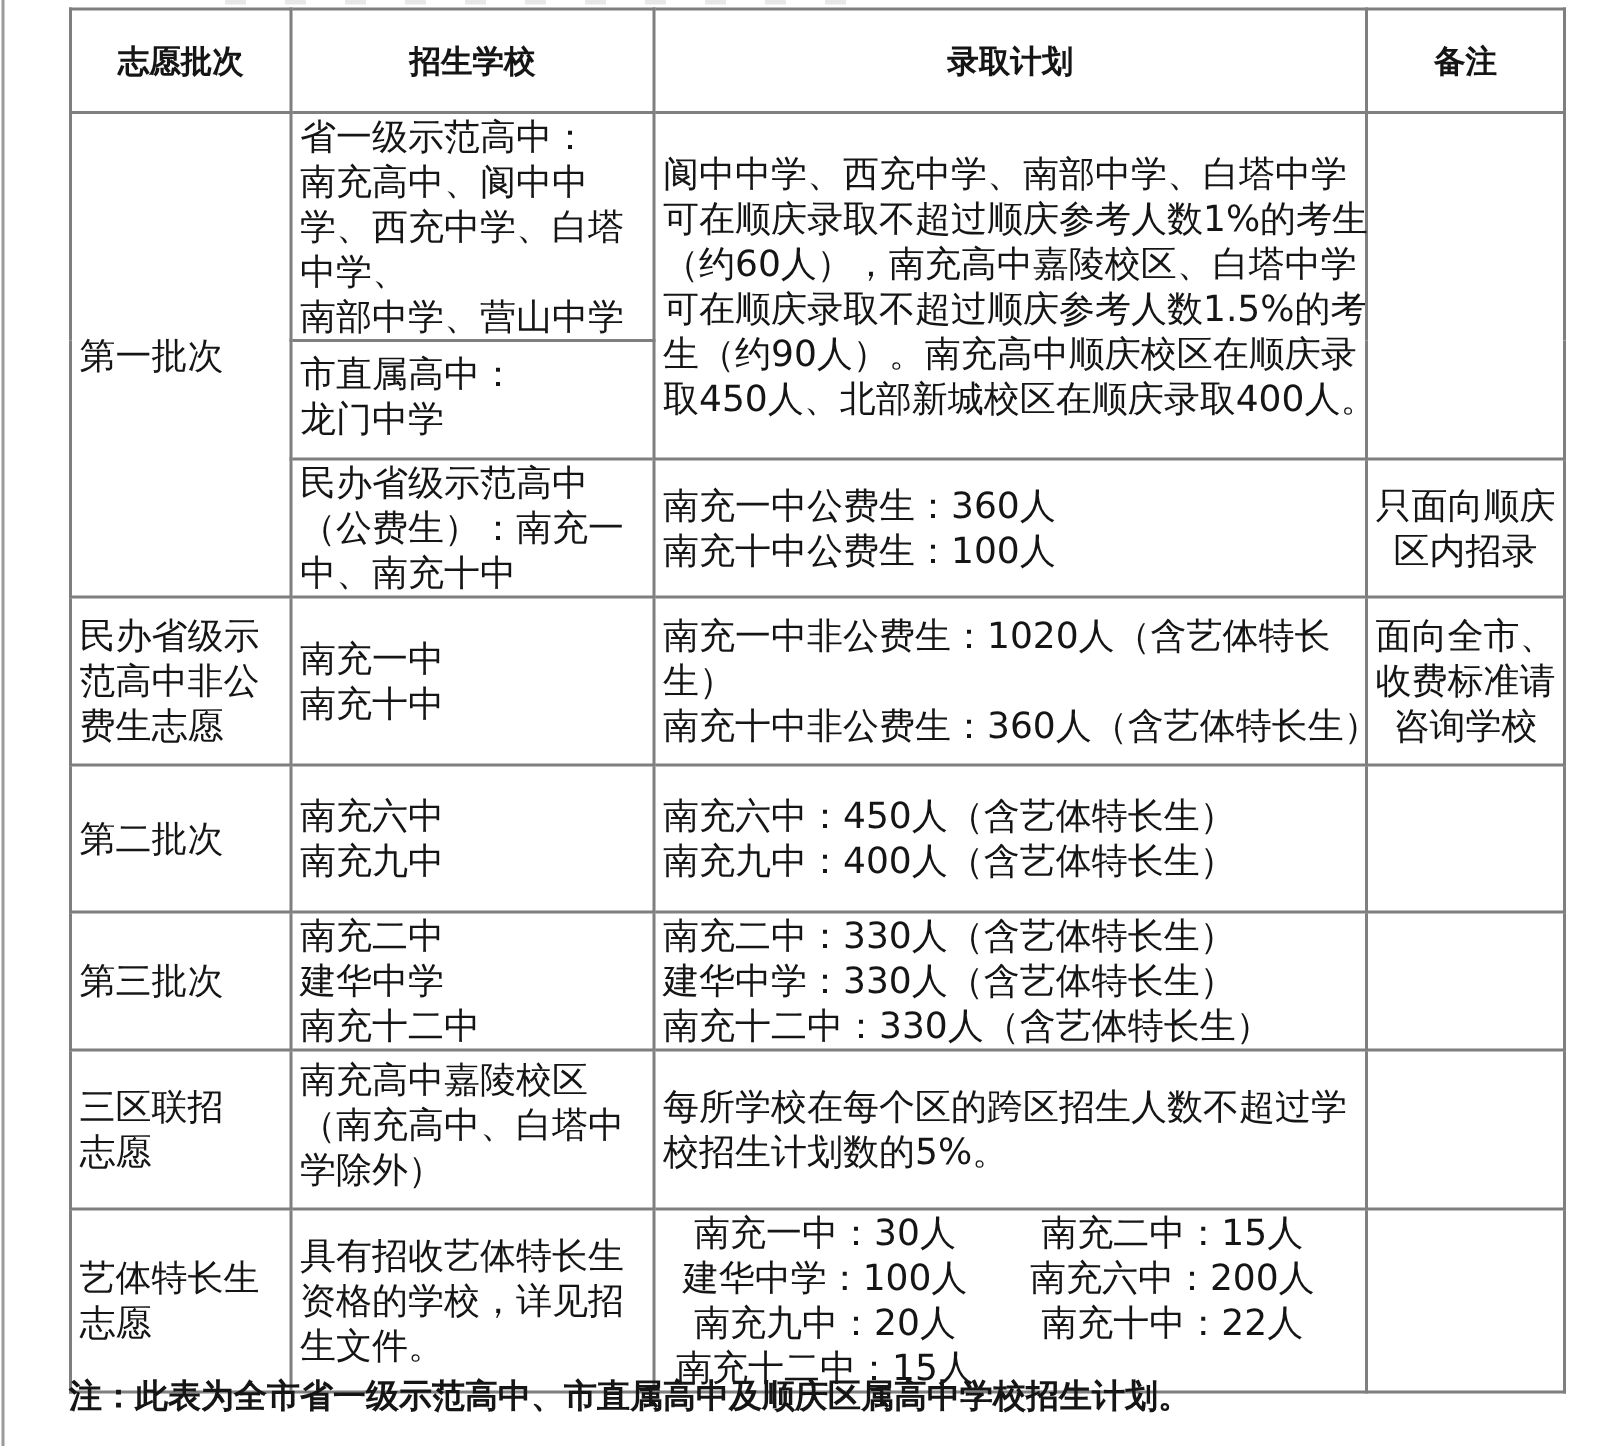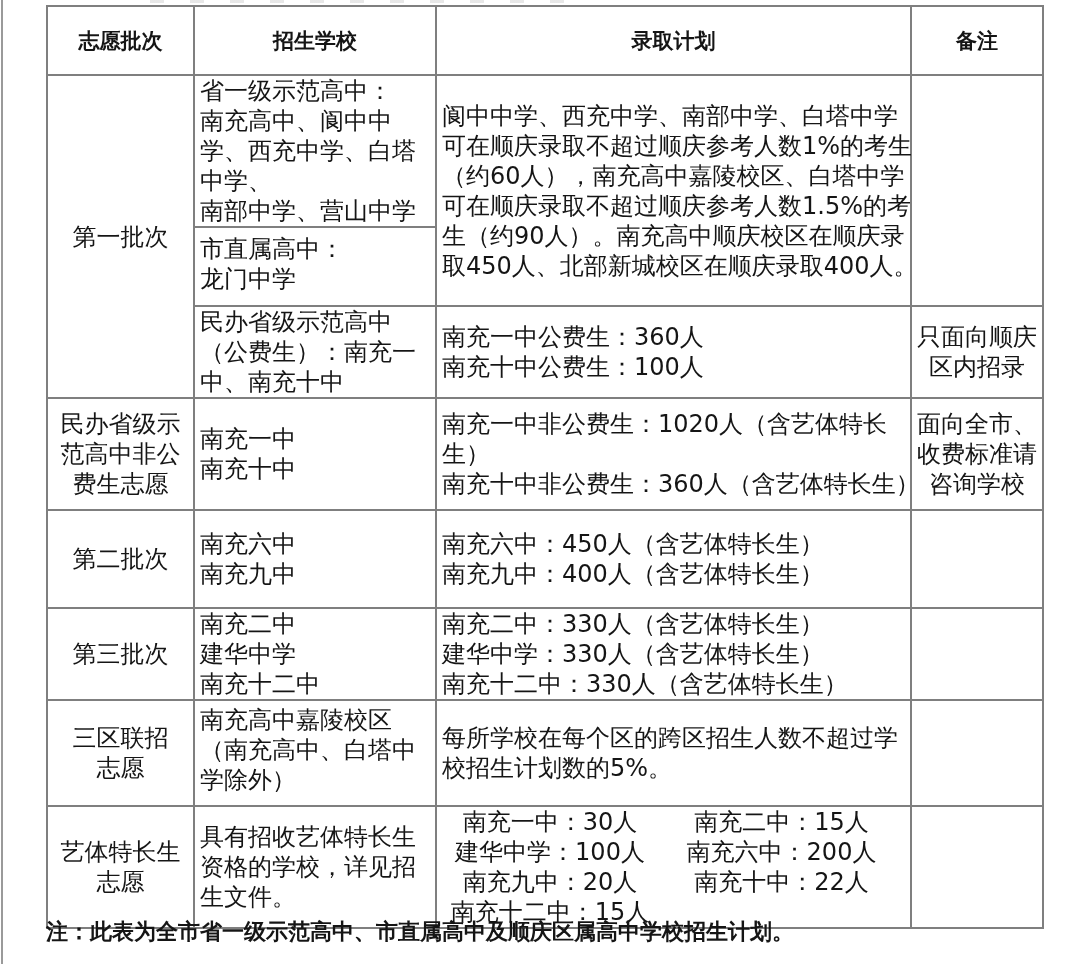--- a/index.html
+++ b/index.html
@@ -27,21 +27,21 @@
     border: 2px solid #7f7f7f;
     font-size: 24px; line-height: 30px;
     font-weight: normal;
     vertical-align: middle;
     padding: 0 5px;
     word-break: break-all;
   }
   table.plan th {
     height: 67px; text-align: center; font-weight: bold; font-size: 21px;
   }
-  .c-batch { text-align: center; padding: 0 8px; }
+  .c-batch { padding: 0 8px; }
   .c-school { text-align: left; }
   .c-plan { text-align: left; }
   .c-note { text-align: center; padding: 0 6px; }
   .line { display: block; white-space: pre; }
   .art-grid { display: grid; grid-template-columns: 216px auto; text-align: center; }
   .footnote {
     position: absolute; left: 46px; top: 917px;
     font-size: 22px; font-weight: bold; line-height: 30px;
     white-space: nowrap;
   }

